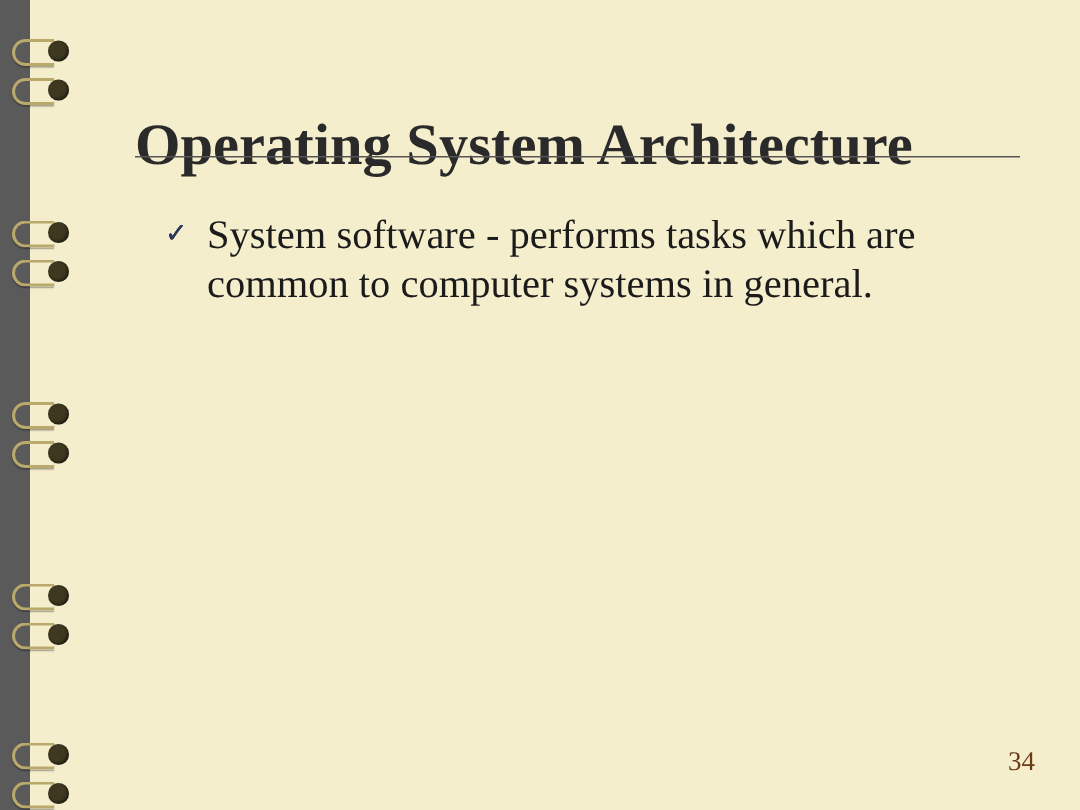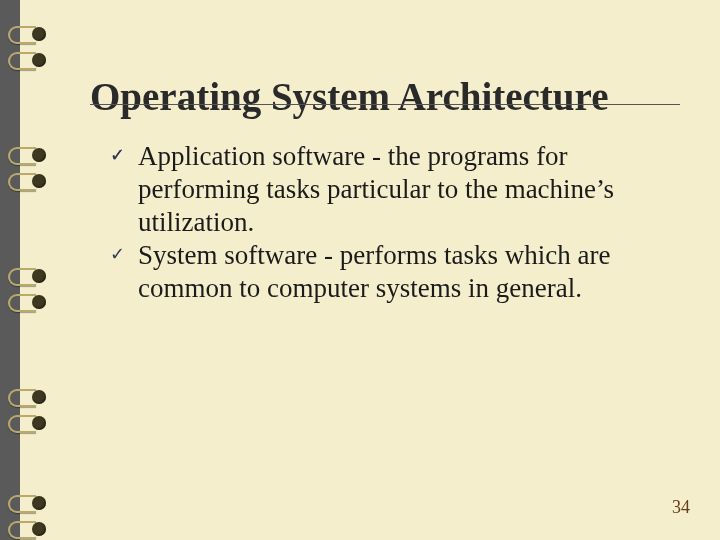--- a/index.html
+++ b/index.html
@@ -117,21 +117,20 @@
 
     <h1 class="title">Operating System Architecture</h1>
     <div class="title-rule"></div>
 
     <div class="body">
       <div class="bullet-item">
         <span class="check">✓</span>
       </div>
       <div class="bullet-item">
         <span class="check">✓</span>
-        <span>Application software - the programs for performing  tasks particular to the machine’s utilization.</span>
       </div>
       <div class="bullet-item">
         <span class="check">✓</span>
         <span>System software - performs tasks which are common to computer systems in general.</span>
       </div>
     </div>
 
     <div class="page-num">34</div>
   </div>
 

